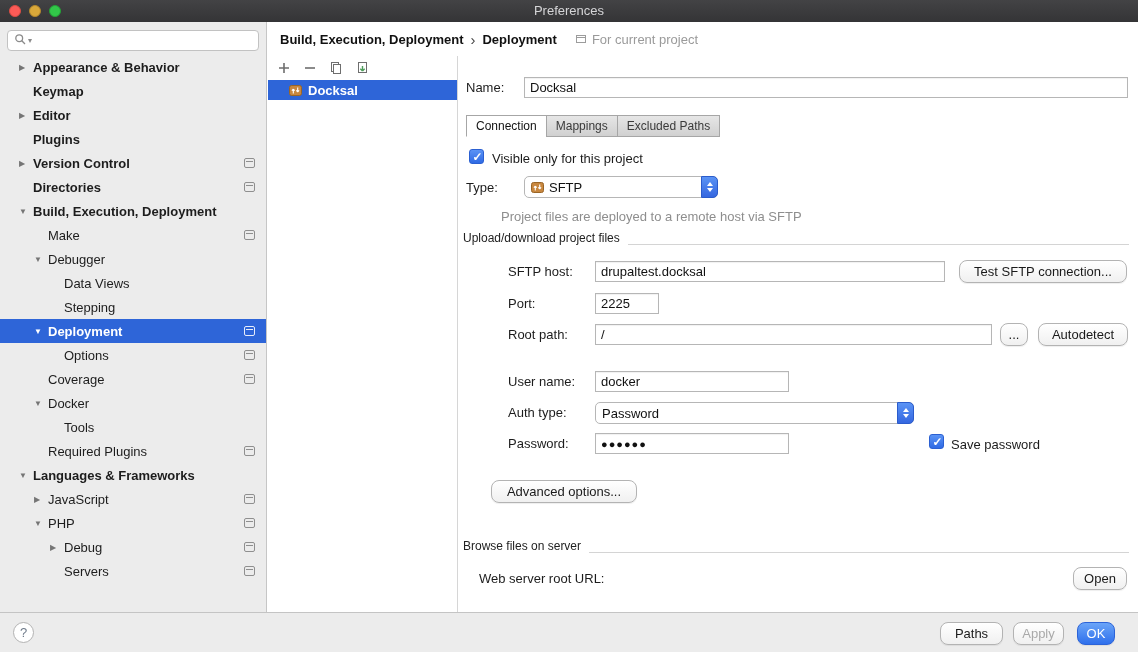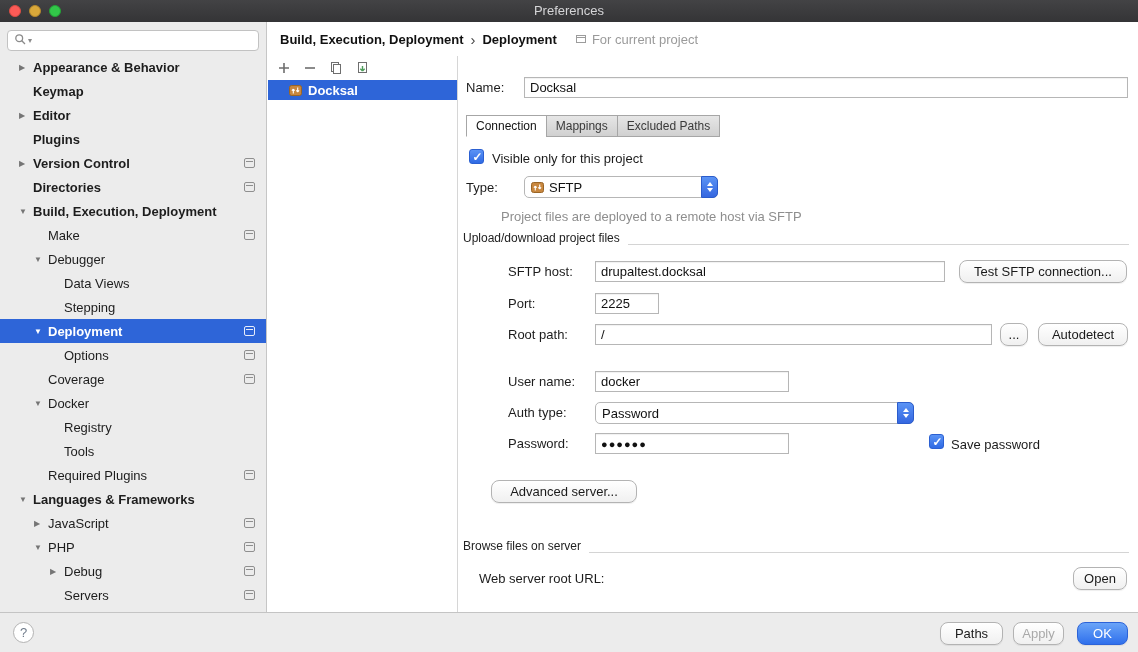--- a/index.html
+++ b/index.html
@@ -162,24 +162,20 @@
           <span class="tri"></span>
           <span class="tlabel">Coverage</span>
           <span class="badge"></span>
         </div>
         <div class="tree-row lvl1">
           <span class="tri">▼</span>
           <span class="tlabel">Docker</span>
         </div>
         <div class="tree-row lvl2">
           <span class="tri"></span>
-          <span class="tlabel">Registry</span>
-        </div>
-        <div class="tree-row lvl2">
-          <span class="tri"></span>
           <span class="tlabel">Tools</span>
         </div>
         <div class="tree-row lvl1">
           <span class="tri"></span>
           <span class="tlabel">Required Plugins</span>
           <span class="badge"></span>
         </div>
         <div class="tree-row lvl0 bold">
           <span class="tri">▼</span>
           <span class="tlabel">Languages &amp; Frameworks</span>
@@ -317,31 +313,31 @@
           <i class="su"></i>
           <i class="sd"></i>
         </span>
     </div>
 
     <span class="flabel" style="left:50px;top:368px">Password:</span>
     <input class="tfield pw" style="left: 137px; top: 365px; width: 194px;" value="●●●●●●">
     <span class="cb checked" style="left:471px;top:366px"></span>
     <span class="flabel" style="left:493px;top:369px">Save password</span>
 
-    <button class="mbtn" style="left:33px;top:412px;width:146px">Advanced server...</button>
+    <button class="mbtn" style="left:33px;top:412px;width:146px">Advanced options...</button>
 
     <div class="sec" style="left:5px;top:471px;width:666px">
       <span class="sec-title">Browse files on server</span>
       <span class="sec-line"></span>
     </div>
 
     <span class="flabel" style="left:21px;top:503px">Web server root URL:</span>
     <button class="mbtn" style="left:615px;top:499px;width:54px">Open</button>
   </div>
 
   <div class="footer">
     <button class="helpbtn">?</button>
     <button class="mbtn" style="left:940px;top:9px;width:63px">Paths</button>
     <button class="mbtn apply" style="left:1013px;top:9px;width:51px">Apply</button>
-    <button class="mbtn okbtn" style="left:1077px;top:9px;width:51px">OK</button>
+    <button class="mbtn okbtn" style="left:1077px;top:9px;width:38px">OK</button>
   </div>
 
 </div>
 
 </body></html>

